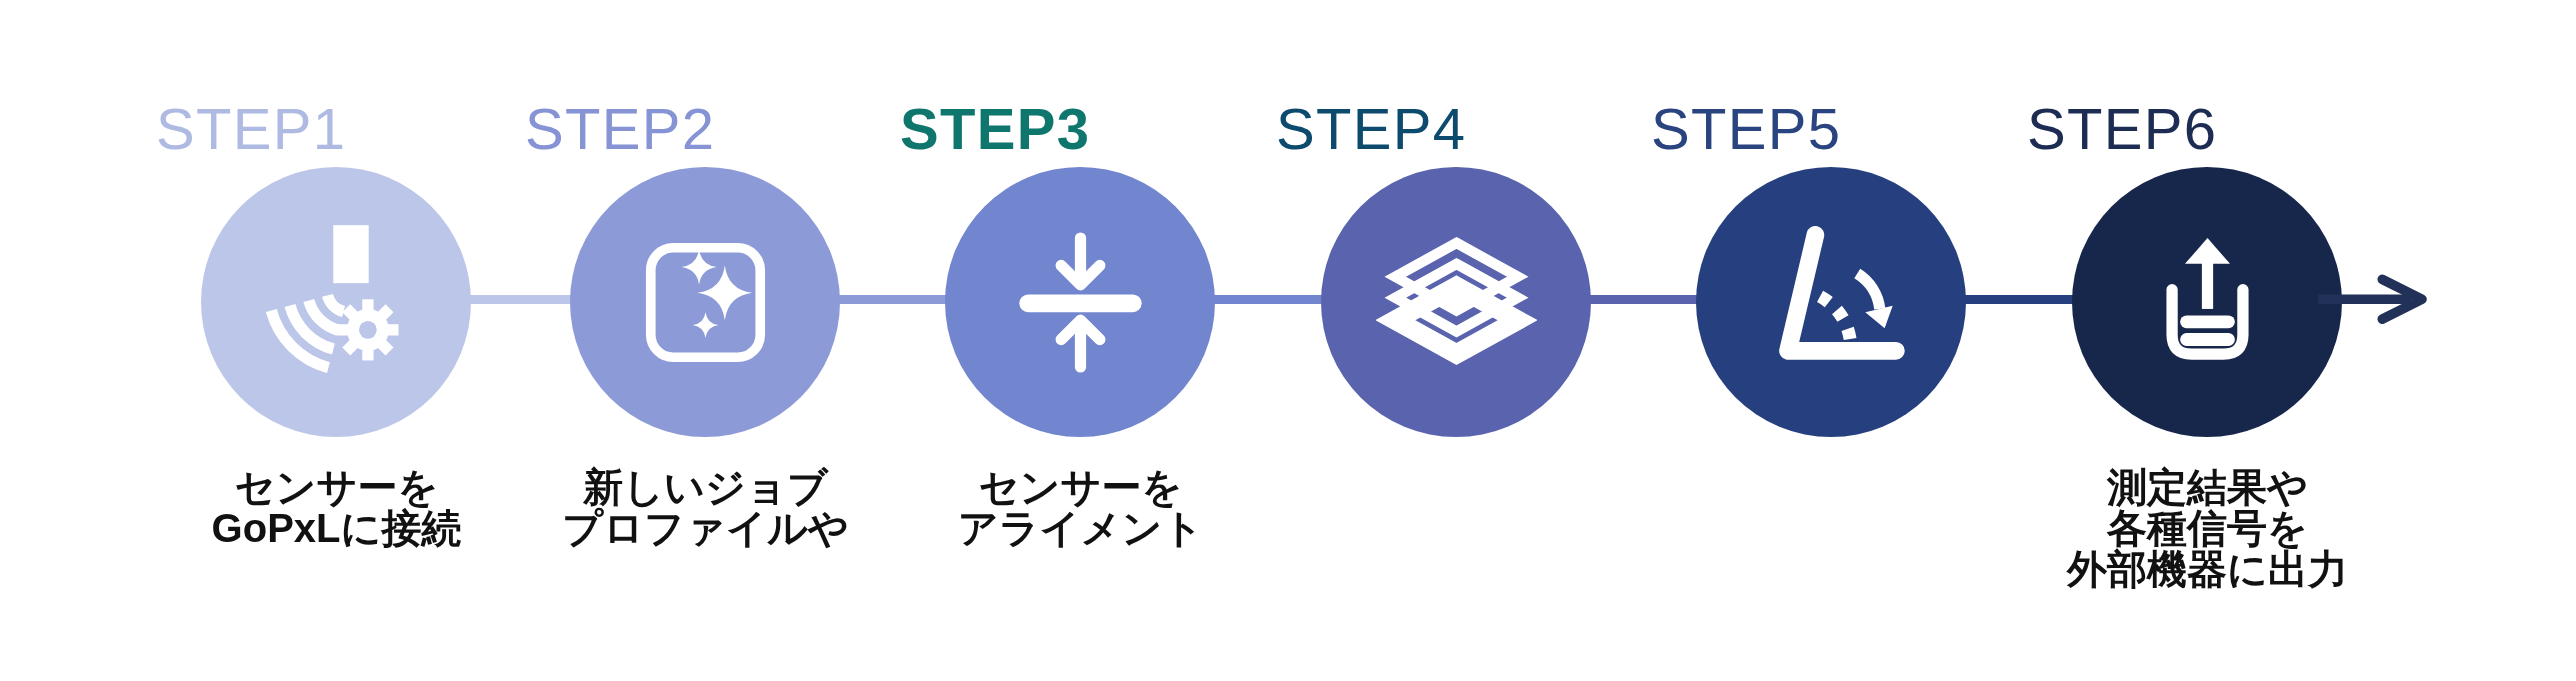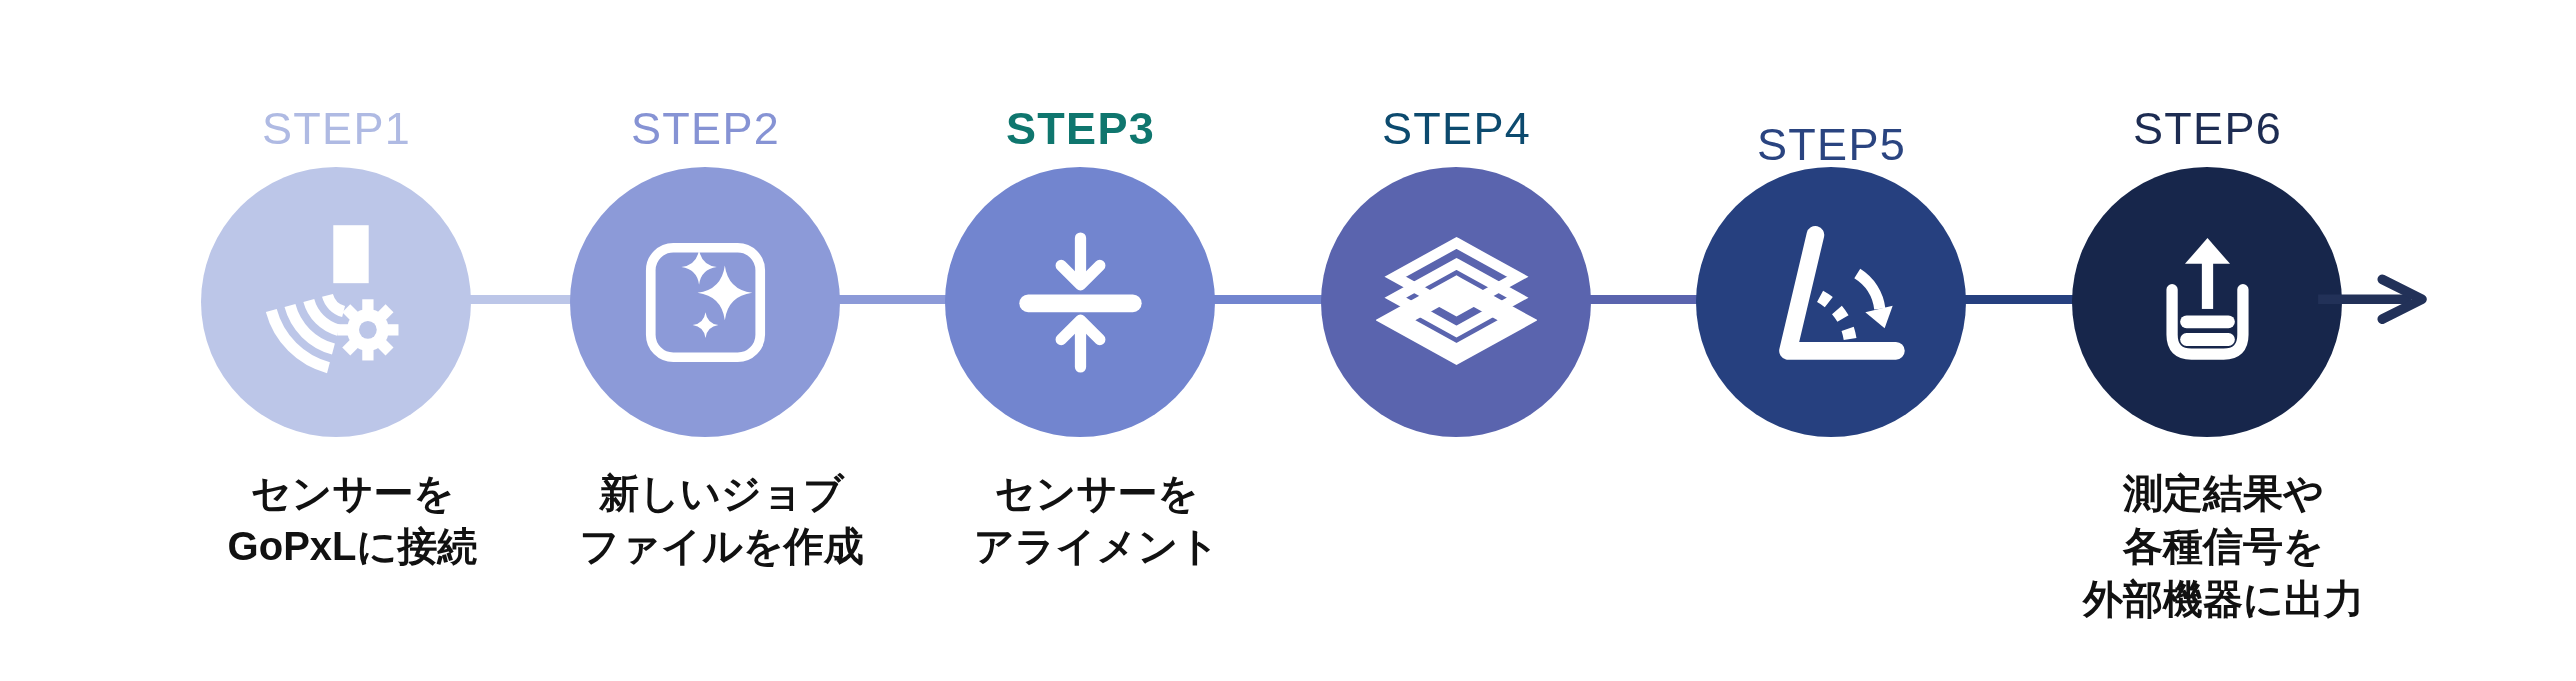--- a/index.html
+++ b/index.html
@@ -11,32 +11,32 @@
   .canvas{position:absolute;inset:0;}
   
   .connector{
     position:absolute;top:295px;height:9px;
   }
   .flow-arrow{position:absolute;left:2318px;top:262px;width:167px;height:77px;}
   
   .step{position:absolute;top:0;width:361px;height:681px;}
   .step-label{
     position:absolute;top:97px;left:0;width:361px;
-    text-align:center;font-size:45px;font-weight:400;letter-spacing:1.3px;
+    font-size:58px;font-weight:400;letter-spacing:1.3px;
     line-height:64px;white-space:nowrap;
   }
   .circle{
     position:absolute;top:167px;left:45px;width:270px;height:270px;
     border-radius:50%;
     display:flex;align-items:center;justify-content:center;
   }
   .circle svg{width:161px;height:161px;display:block;}
   .caption{
-    position:absolute;top:467px;left:16px;width:361px;
-    text-align:center;font-size:40px;font-weight:700;line-height:53px;
+    position:absolute;top:467px;left:0;width:361px;
+    text-align:center;font-size:40px;font-weight:700;line-height:41px;
     white-space:pre-line;color:#111;
   }
 </style>
 </head>
 <body style="background: rgb(255, 255, 255);">
 
 <div class="canvas">
 
   <div class="connector" style="left: 336px; width: 369px; background: rgb(188, 198, 232);"></div>
   <div class="connector" style="left: 705px; width: 375px; background: rgb(140, 154, 216);"></div>
@@ -75,21 +75,21 @@
       <svg viewBox="0 0 100 100">
         <rect x="16" y="16" width="68" height="68" rx="14" fill="none" stroke="#fff" stroke-width="6"></rect>
         <g fill="#fff">
           <path d="M62 27 Q64 42 79 44 Q64 46 62 61 Q60 46 45 44 Q60 42 62 27 Z"></path>
           <path d="M46 17 Q47.3 26.7 57 28 Q47.3 29.3 46 39 Q44.7 29.3 35 28 Q44.7 26.7 46 17 Z"></path>
           <path d="M50 56 Q51 63 58 64 Q51 65 50 72 Q49 65 42 64 Q49 63 50 56 Z"></path>
         </g>
       </svg>
     </div>
     <div class="caption" style="color: rgb(17, 17, 17);">新しいジョブ
-ファイルを作成</div>
+プロファイルや</div>
   </div>
 
   <div class="step" style="left:900px">
     <div class="step-label" style="color: #0f766e; font-weight: bold;">STEP3</div>
     <div class="circle" style="background: rgb(114, 133, 207);">
       <svg viewBox="0 0 100 100">
         <rect x="12" y="45" width="76" height="11" rx="5.5" fill="#fff"></rect>
         <g fill="none" stroke="#fff" stroke-width="7" stroke-linecap="round" stroke-linejoin="round">
           <path d="M50 10 L50 36"></path>
           <path d="M38 27 L50 39 L62 27"></path>
@@ -110,21 +110,21 @@
           <path d="M50 13 L88 34 L50 55 L12 34 Z"></path>
           <path d="M50 26 L88 47 L50 68 L12 47 Z"></path>
         </g>
         <path d="M50 40 L88 61 L50 82 L12 61 Z" fill="none" stroke="#fff" stroke-width="12"></path>
         <path d="M50 40.5 L61 47 L50 53.5 L39 47 Z" fill="#fff"></path>
       </svg>
     </div>
   </div>
 
   <div class="step" style="left:1651px">
-    <div class="step-label" style="color: rgb(42, 68, 128); margin-top: 16px;">STEP5</div>
+    <div class="step-label" style="color: rgb(42, 68, 128);">STEP5</div>
     <div class="circle" style="background: rgb(38, 64, 127);">
       <svg viewBox="0 0 100 100">
         <path d="M40 8 L23 80 L90 80" fill="none" stroke="#fff" stroke-width="11" stroke-linecap="round" stroke-linejoin="round"></path>
         <path d="M42.9 46.2 A36 36 0 0 1 61.6 73" fill="none" stroke="#fff" stroke-width="8" stroke-dasharray="6.5 7"></path>
         <path d="M66 32 A30 30 0 0 1 80 54" fill="none" stroke="#fff" stroke-width="7"></path>
         <path d="M83 66 L71 56 L88 52 Z" fill="#fff"></path>
       </svg>
     </div>
   </div>
 

